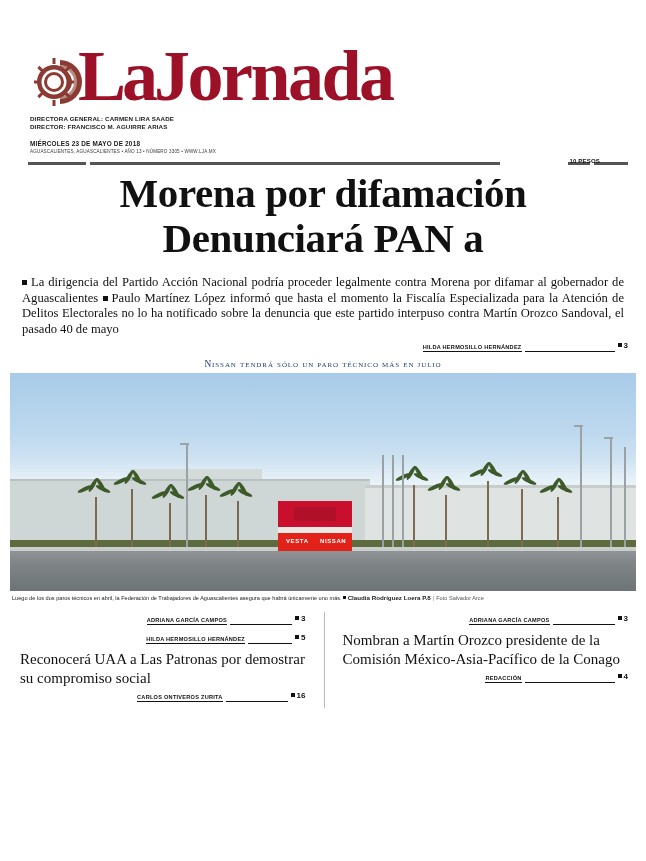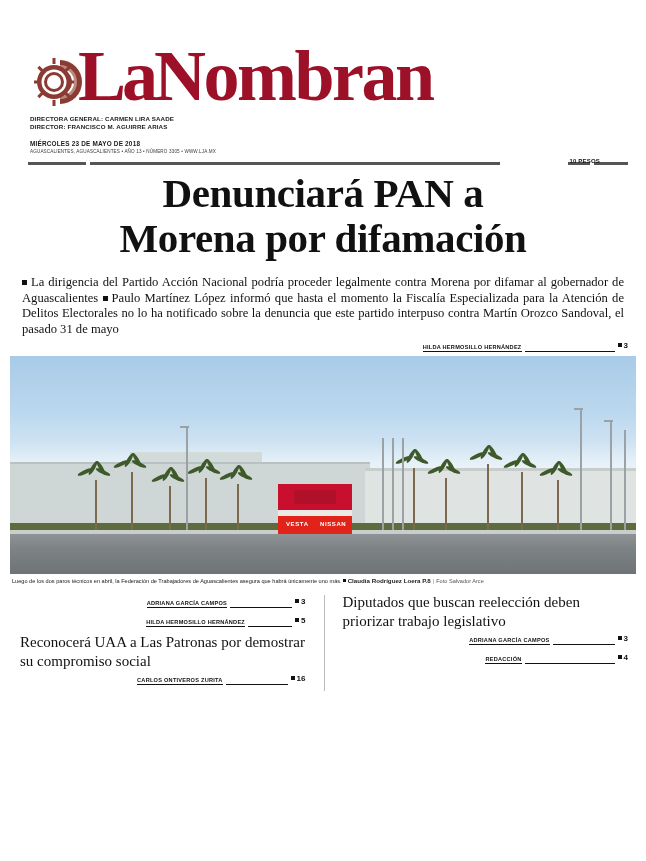--- a/index.html
+++ b/index.html
@@ -191,21 +191,21 @@
             <rect x="36" y="10" width="3" height="6" transform="rotate(45 37.5 13)"></rect>
             <rect x="9" y="36" width="3" height="6" transform="rotate(45 10.5 39)"></rect>
             <rect x="36" y="36" width="3" height="6" transform="rotate(-45 37.5 39)"></rect>
           </g>
           <circle cx="24" cy="26" r="7" fill="#ffffff"></circle>
         </g>
       </svg>
     </div>
 
     <div class="nameplate">
-      <span class="la">La</span><span>Nombran</span>
+      <span class="la">La</span><span>Jornada</span>
     </div>
 
 
     <div class="credits">
       <div>DIRECTORA GENERAL: CARMEN LIRA SAADE</div>
       <div>DIRECTOR: FRANCISCO M. AGUIRRE ARIAS</div>
     </div>
 
     <div class="dateline">MIÉRCOLES 23 DE MAYO DE 2018</div>
     <div class="issueline">AGUASCALIENTES, AGUASCALIENTES • AÑO 13 • NÚMERO 3305 • www.lja.mx</div>
@@ -213,37 +213,38 @@
     <div class="rule-row">
       <div class="rule-seg" style="left:0;width:58px;"></div>
       <div class="rule-seg" style="left:62px;width:410px;"></div>
       <div class="rule-seg" style="left:540px;width:22px;"></div>
       <div class="rule-seg" style="left:566px;width:34px;"></div>
     </div>
     <div class="price">10 PESOS</div>
   </div>
 
   <div class="lead-head">
+    <div>Morena por difamación</div>
     <div>Denunciará PAN a</div>
-    <div>Morena por difamación</div>
   </div>
 
   <div class="lead-body">
     <span class="sq"></span><span>La dirigencia del Partido Acción Nacional podría proceder legalmente contra Morena por difamar al gobernador de Aguascalientes</span>
-    <span class="sq"></span><span>Paulo Martínez López informó que hasta el momento la Fiscalía Especializada para la Atención de Delitos Electorales no lo ha notificado sobre la denuncia que este partido interpuso contra Martín Orozco Sandoval, el pasado 31 de mayo</span>
+    <span class="sq"></span><span>Paulo Martínez López informó que hasta el momento la Fiscalía Especializada para la Atención de Delitos Electorales no lo ha notificado sobre la denuncia que este partido interpuso contra Martín Orozco Sandoval, el pasado 40 de mayo</span>
   </div>
 
   <div class="byline-row">
     <div class="byline-wrap">
       <span class="byline-name">HILDA HERMOSILLO HERNÁNDEZ</span>
       <span class="byline-line" style="width:90px;"></span>
       <span><span class="pg-sq"></span><span class="pg-num">3</span></span>
     </div>
   </div>
 
+  <div class="teaser">Nissan tendrá sólo un paro técnico más en julio</div>
 
   <div class="photo-wrap">
     <div class="photo">
       <div class="sky"></div>
       <div class="sky-haze"></div>
 
       <div class="bldg-main-top"></div>
       <div class="bldg-main"></div>
       <div class="bldg-roofline"></div>
       <div class="bldg-right"></div>
@@ -412,31 +413,31 @@
       </div>
 
     </div>
 
     <div class="col-divider"></div>
 
     <div class="col">
 
 
       <div class="story">
-        <div class="story-hl">Diputados que buscan reelección deben priorizar trabajo legislativo</div>
         <div class="byline-row">
           <div class="byline-wrap">
             <span class="byline-name">ADRIANA GARCÍA CAMPOS</span>
             <span class="byline-line" style="width:62px;"></span>
             <span><span class="pg-sq"></span><span class="pg-num">3</span></span>
           </div>
         </div>
       </div>
 
       <div class="story">
+        <div class="story-hl">Nombran a Martín Orozco presidente de la Comisión México-Asia-Pacífico de la Conago</div>
         <div class="byline-row">
           <div class="byline-wrap">
             <span class="byline-name">REDACCIÓN</span>
             <span class="byline-line" style="width:90px;"></span>
             <span><span class="pg-sq"></span><span class="pg-num">4</span></span>
           </div>
         </div>
       </div>
 
     </div>

